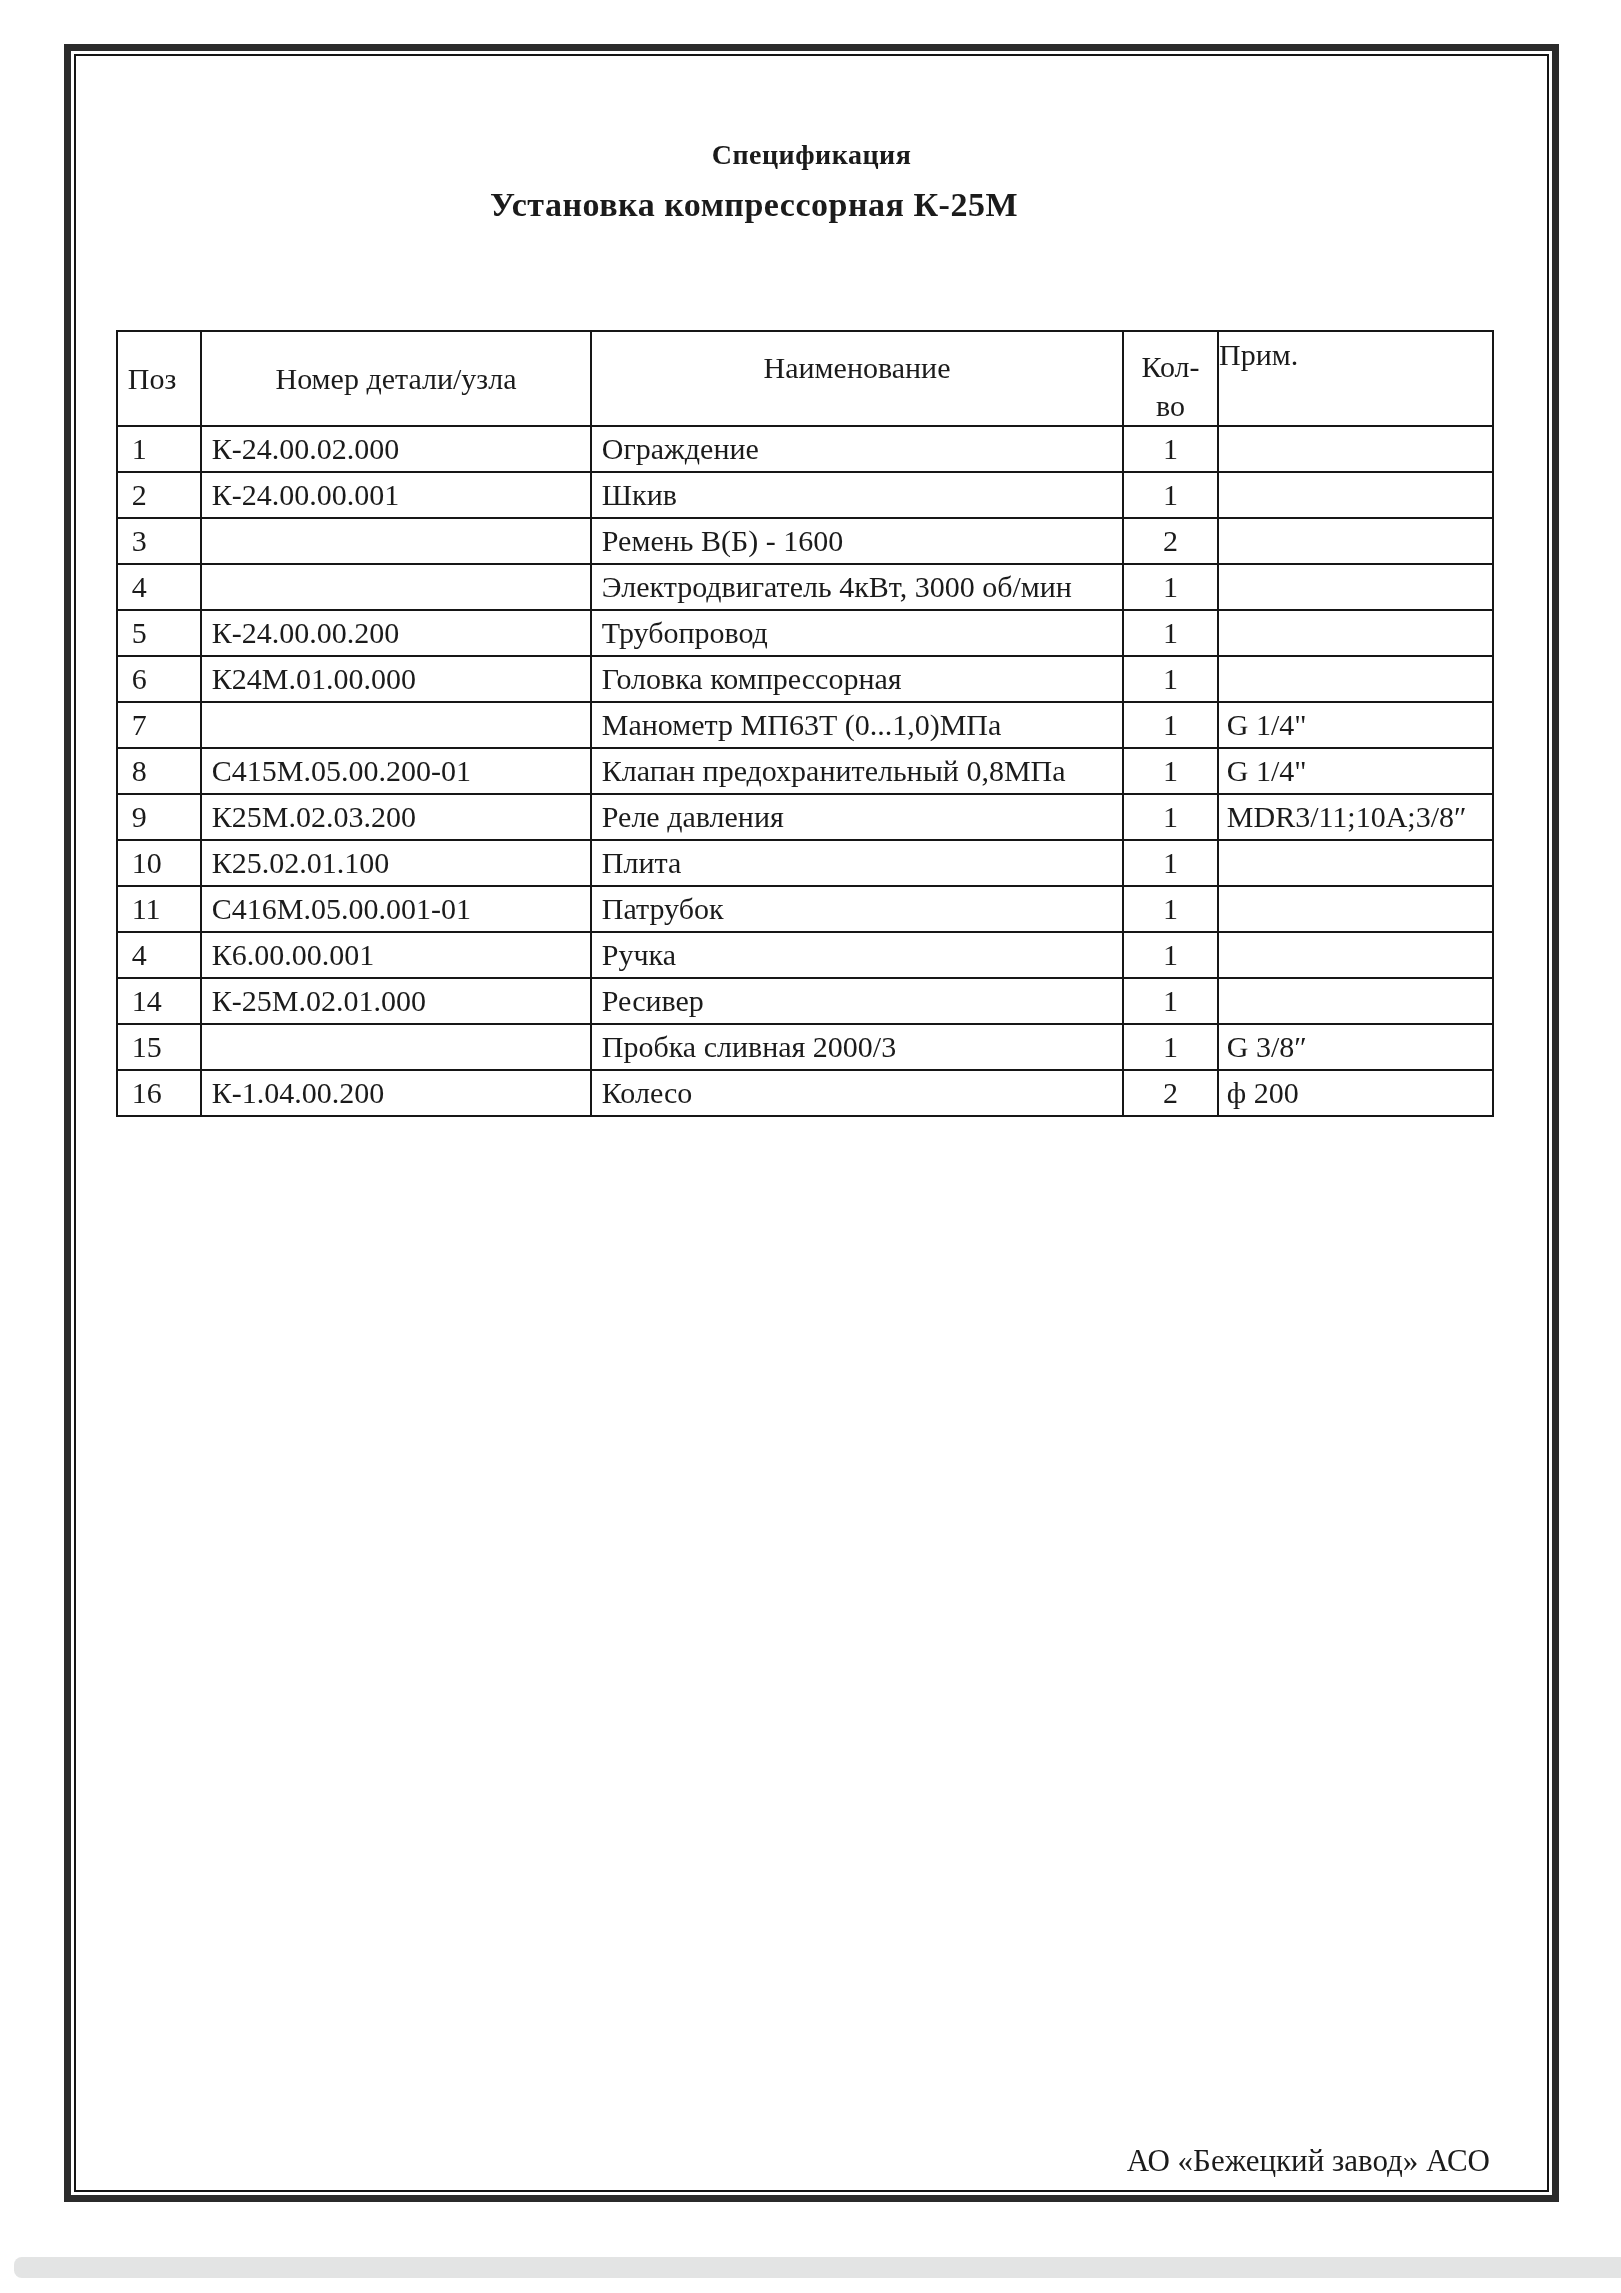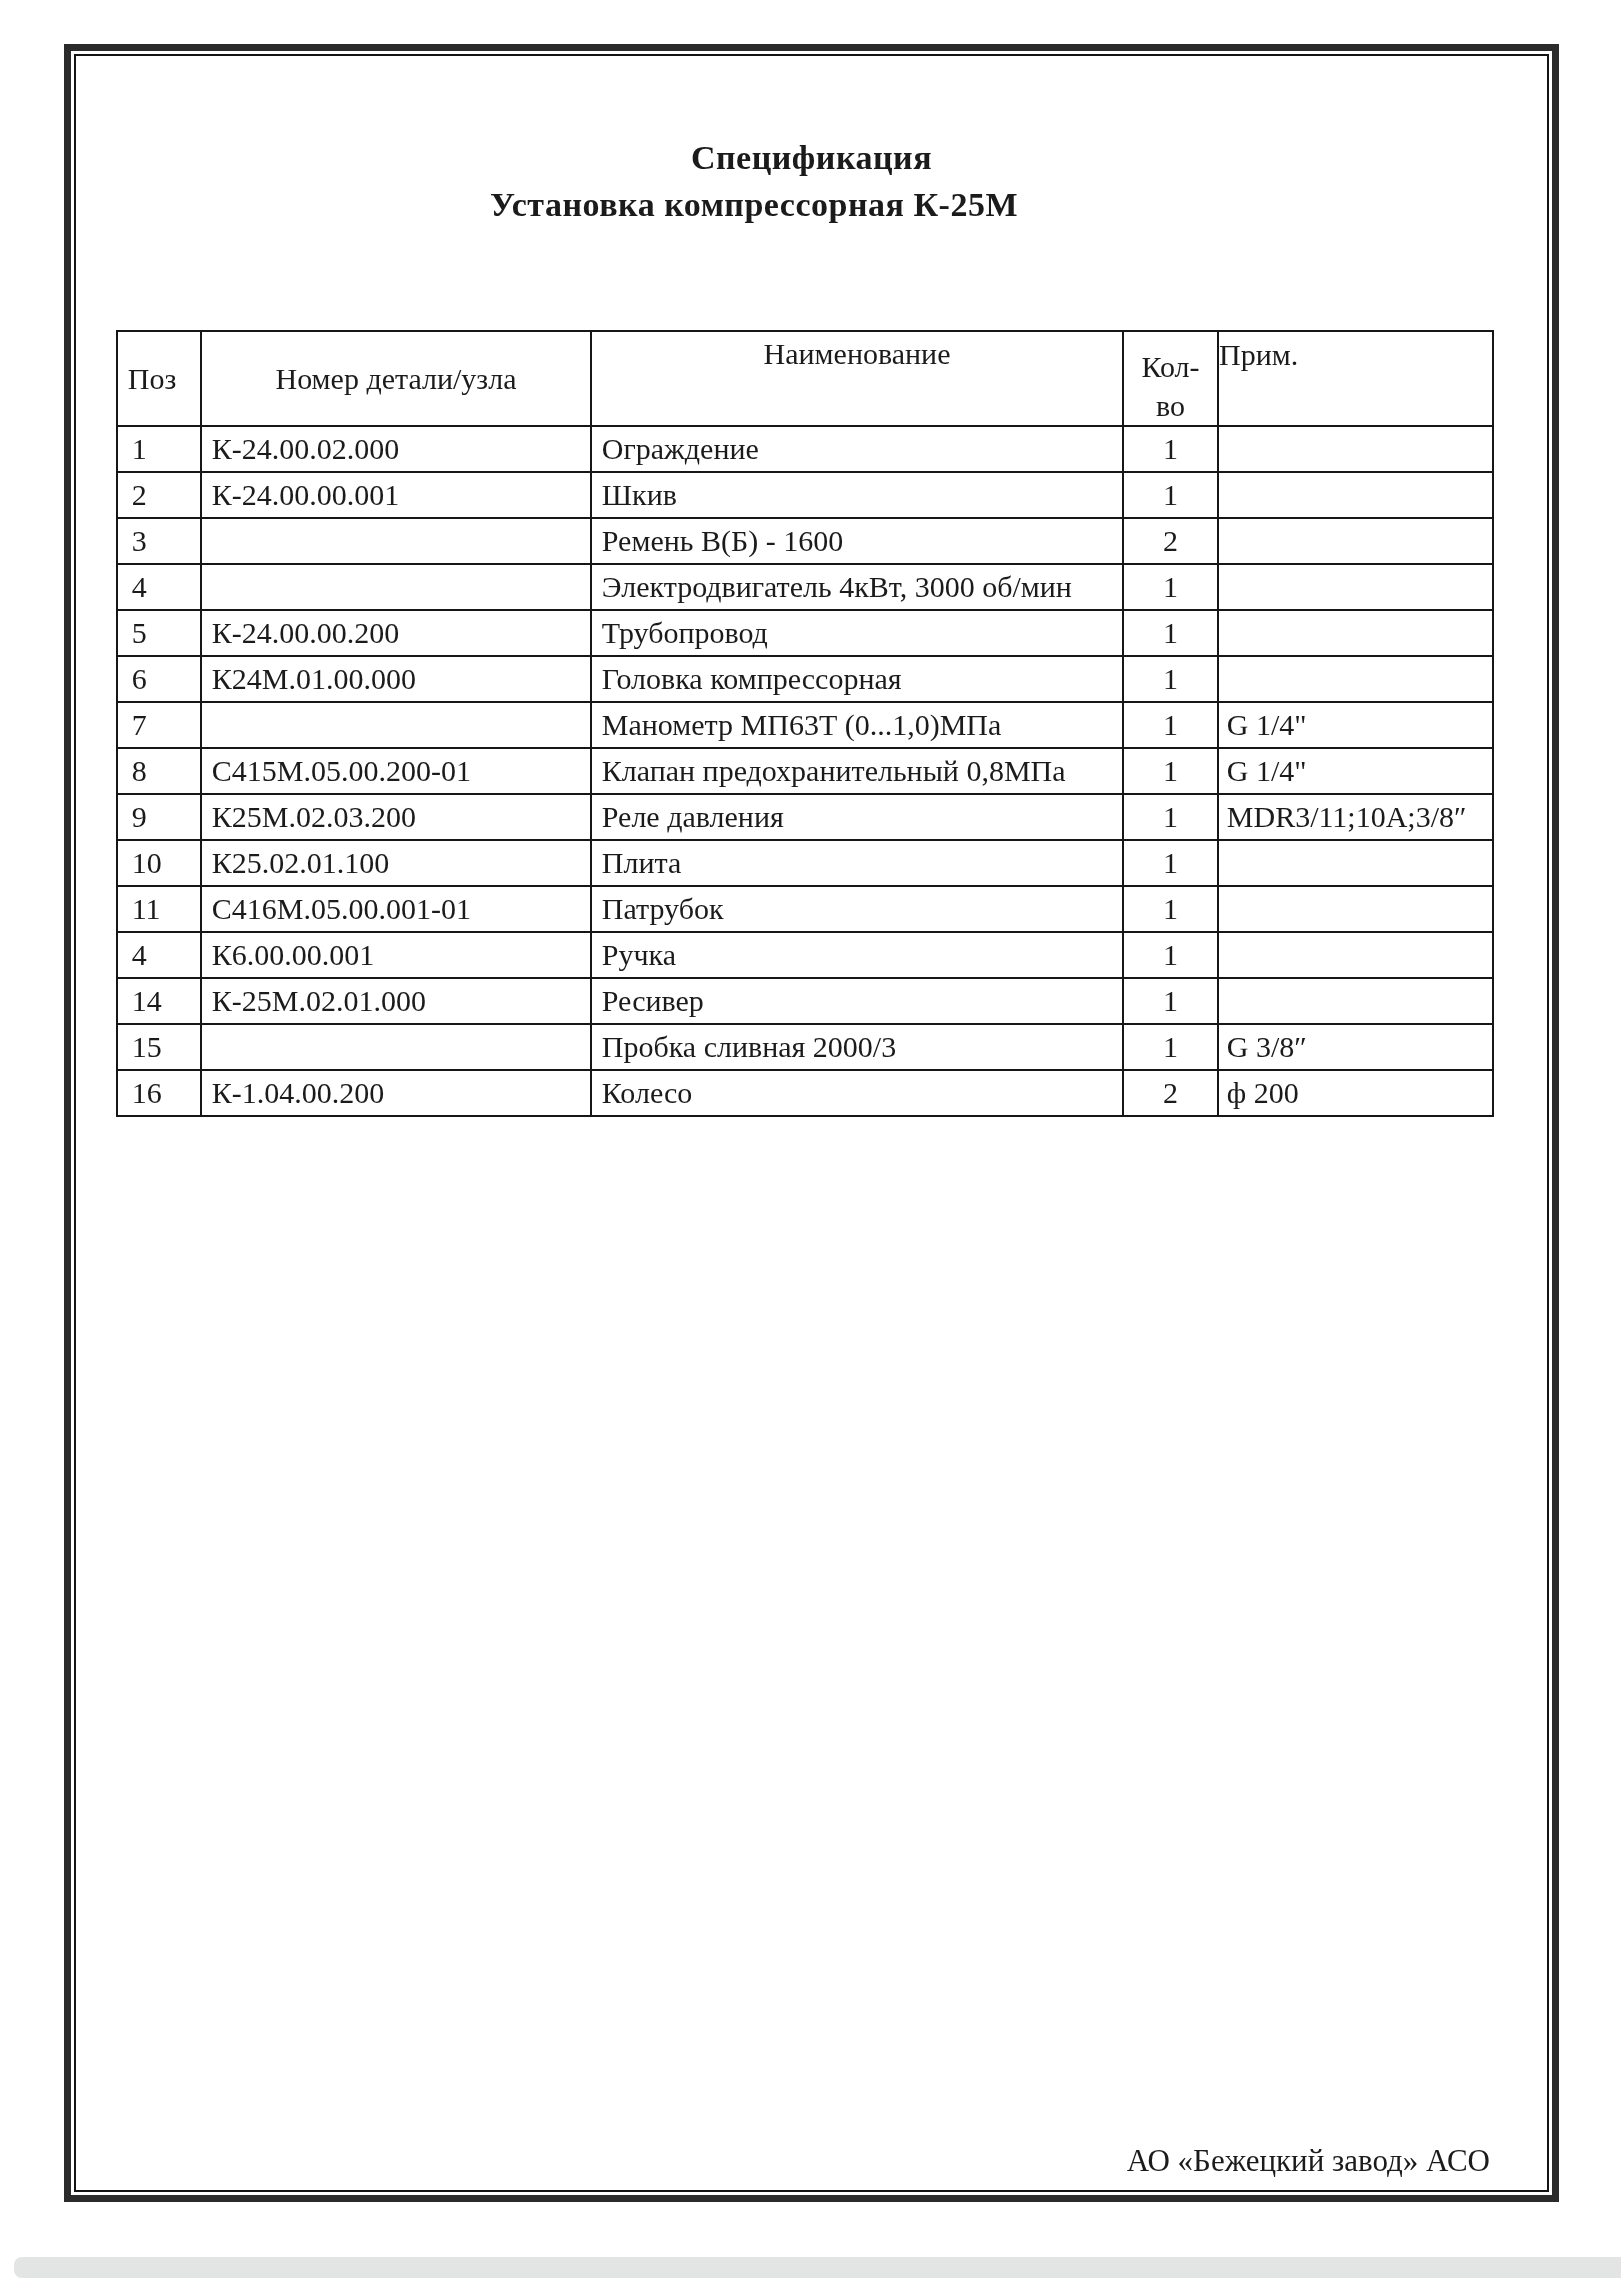--- a/index.html
+++ b/index.html
@@ -20,21 +20,21 @@
   .frame-inner {
     position: absolute;
     inset: 2.9px;
     border: 2px solid #141414;
   }
   .title1 {
     position: absolute;
     left: 64px; width: 1495px;
     top: 139px;
     text-align: center;
-    font-size: 34px;
+    font-size: 28px;
     font-weight: bold;
     letter-spacing: 0.5px;
   }
   .title2 {
     position: absolute;
     left: 64px; width: 1380px;
     top: 186px;
     text-align: center;
     font-size: 34px;
     font-weight: bold;
@@ -57,21 +57,21 @@
   table.spec { border: 2.9px solid #161616; }
   col.w-pos  { width: 84px;  }
   col.w-num  { width: 390px; }
   col.w-name { width: 532px; }
   col.w-qty  { width: 95px;  }
   col.w-note { width: 275px; }
   thead tr { height: 82px; }
   tbody tr { height: 46px; }
   th.h-pos  { text-align: left; vertical-align: middle; padding-left: 9.8px; margin-left: 20px; }
   th.h-num  { text-align: center; vertical-align: middle; }
-  th.h-name { text-align: center; vertical-align: top; padding-top: 5px; }
+  th.h-name { text-align: center; vertical-align: top; padding-top: 19px; }
   th.h-qty  { text-align: center; vertical-align: top; padding-top: 15px; line-height: 39px; }
   th.h-note { text-align: left; vertical-align: top; padding-top: 5.9px; }
   td.c-pos  { text-align: left; padding-left: 13.7px; vertical-align: middle; }
   td.c-num  { text-align: left; padding-left: 9.8px; vertical-align: middle; }
   td.c-name { text-align: left; padding-left: 9.8px; vertical-align: middle; }
   td.c-qty  { text-align: center; vertical-align: middle; }
   td.c-note { text-align: left; padding-left: 7.8px; vertical-align: middle; }
   .footer {
     position: absolute;
     right: 131px; top: 2143px;

